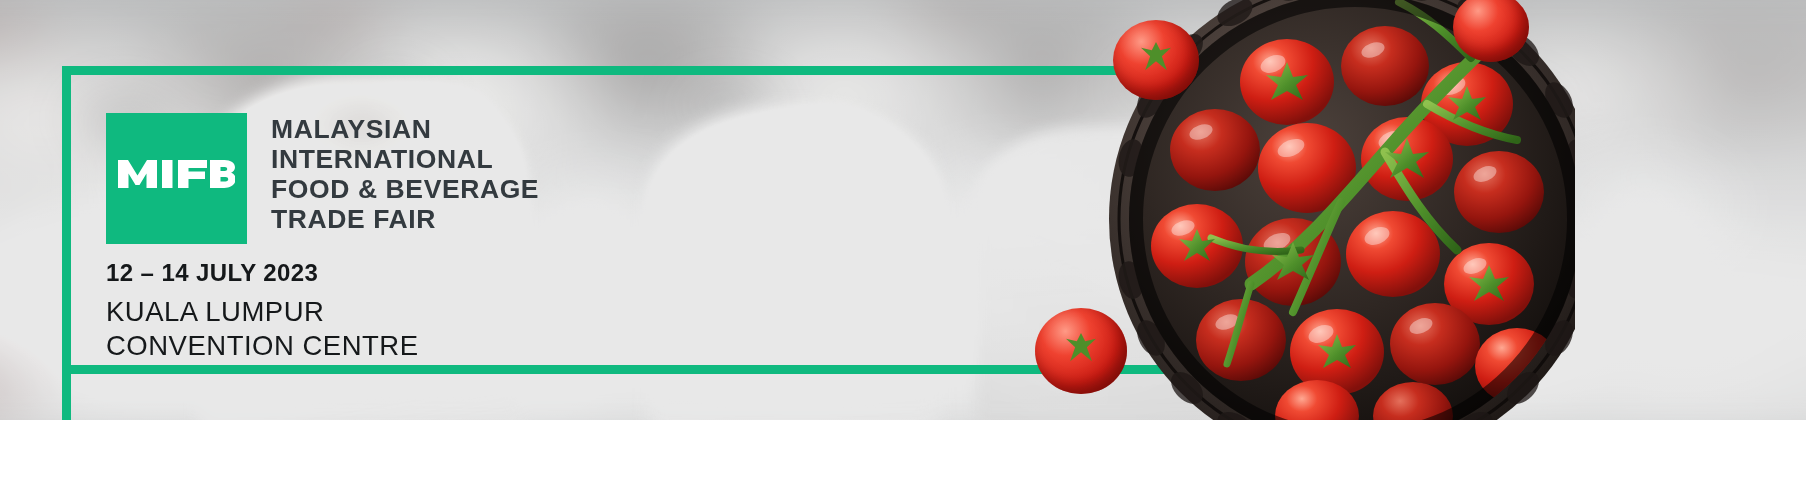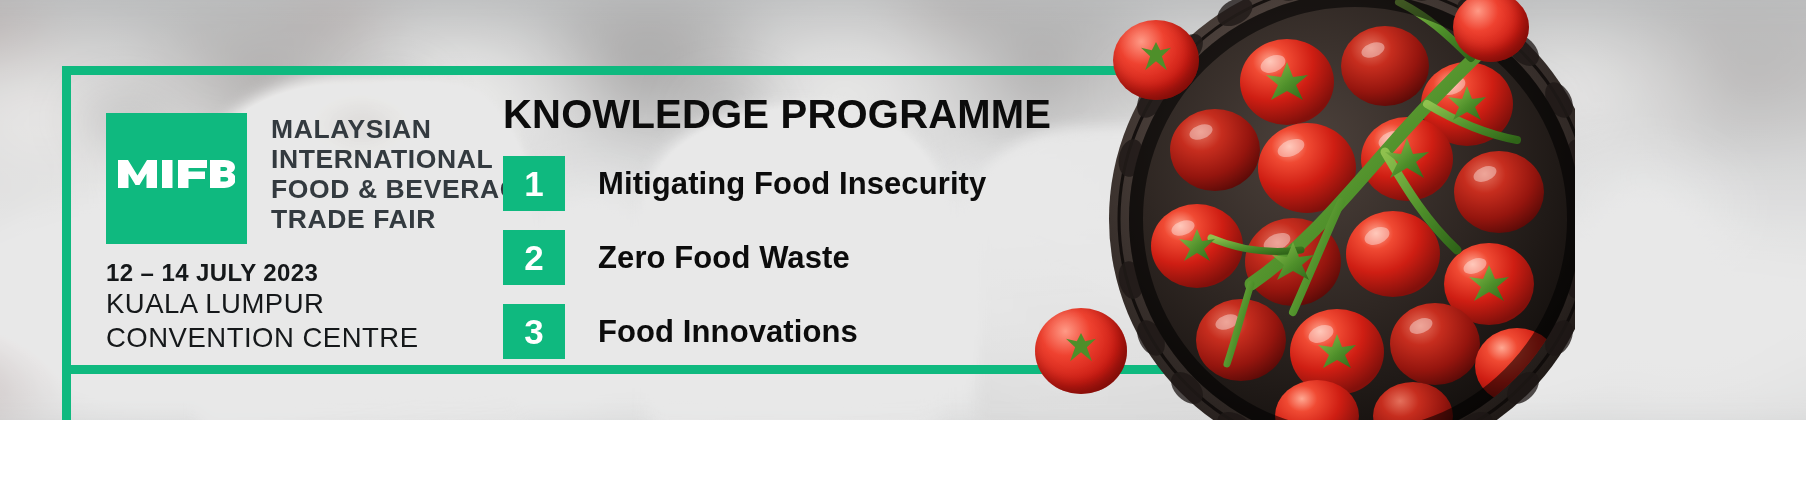--- a/index.html
+++ b/index.html
@@ -129,20 +129,21 @@
 
   .event-date {
     margin-top:15px;
     font-weight:700;
     font-size:24px;
     letter-spacing:.4px;
     color:#15181a;
     white-space:nowrap;
   }
   .event-venue {
+    margin-top:8px;
     font-weight:400;
     font-size:27.5px;
     line-height:1.22;
     letter-spacing:.5px;
     color:#15181a;
     white-space:pre-line;
   }
 
   
   .kp { position:absolute; left:503px; top:92px; z-index:4; }
@@ -250,42 +251,20 @@
 FOOD &amp; BEVERAGE
 TRADE FAIR</div>
     </div>
 
     <div class="event-date">12 – 14 JULY 2023</div>
 
     <div class="event-venue">KUALA LUMPUR
 CONVENTION CENTRE</div>
   </div>
 
-  <div class="kp">
-    <div class="kp-title">KNOWLEDGE PROGRAMME</div>
-
-    <div class="kp-list">
-
-      <div class="kp-item">
-        <div class="kp-num">1</div>
-        <div class="kp-label">Mitigating Food Insecurity</div>
-      </div>
-
-      <div class="kp-item">
-        <div class="kp-num">2</div>
-        <div class="kp-label">Zero Food Waste</div>
-      </div>
-
-      <div class="kp-item">
-        <div class="kp-num">3</div>
-        <div class="kp-label">Food Innovations</div>
-      </div>
-
-    </div>
-  </div>
 
   <div class="bowl-wrap">
     <svg width="520" height="560" viewBox="0 0 520 560">
       <defs>
         <radialGradient id="bowlOuter" cx="42%" cy="36%" r="72%">
           <stop offset="0%" stop-color="#6a5c55"></stop>
           <stop offset="42%" stop-color="#4a3f3a"></stop>
           <stop offset="78%" stop-color="#2c2522"></stop>
           <stop offset="100%" stop-color="#17120f"></stop>
         </radialGradient>

